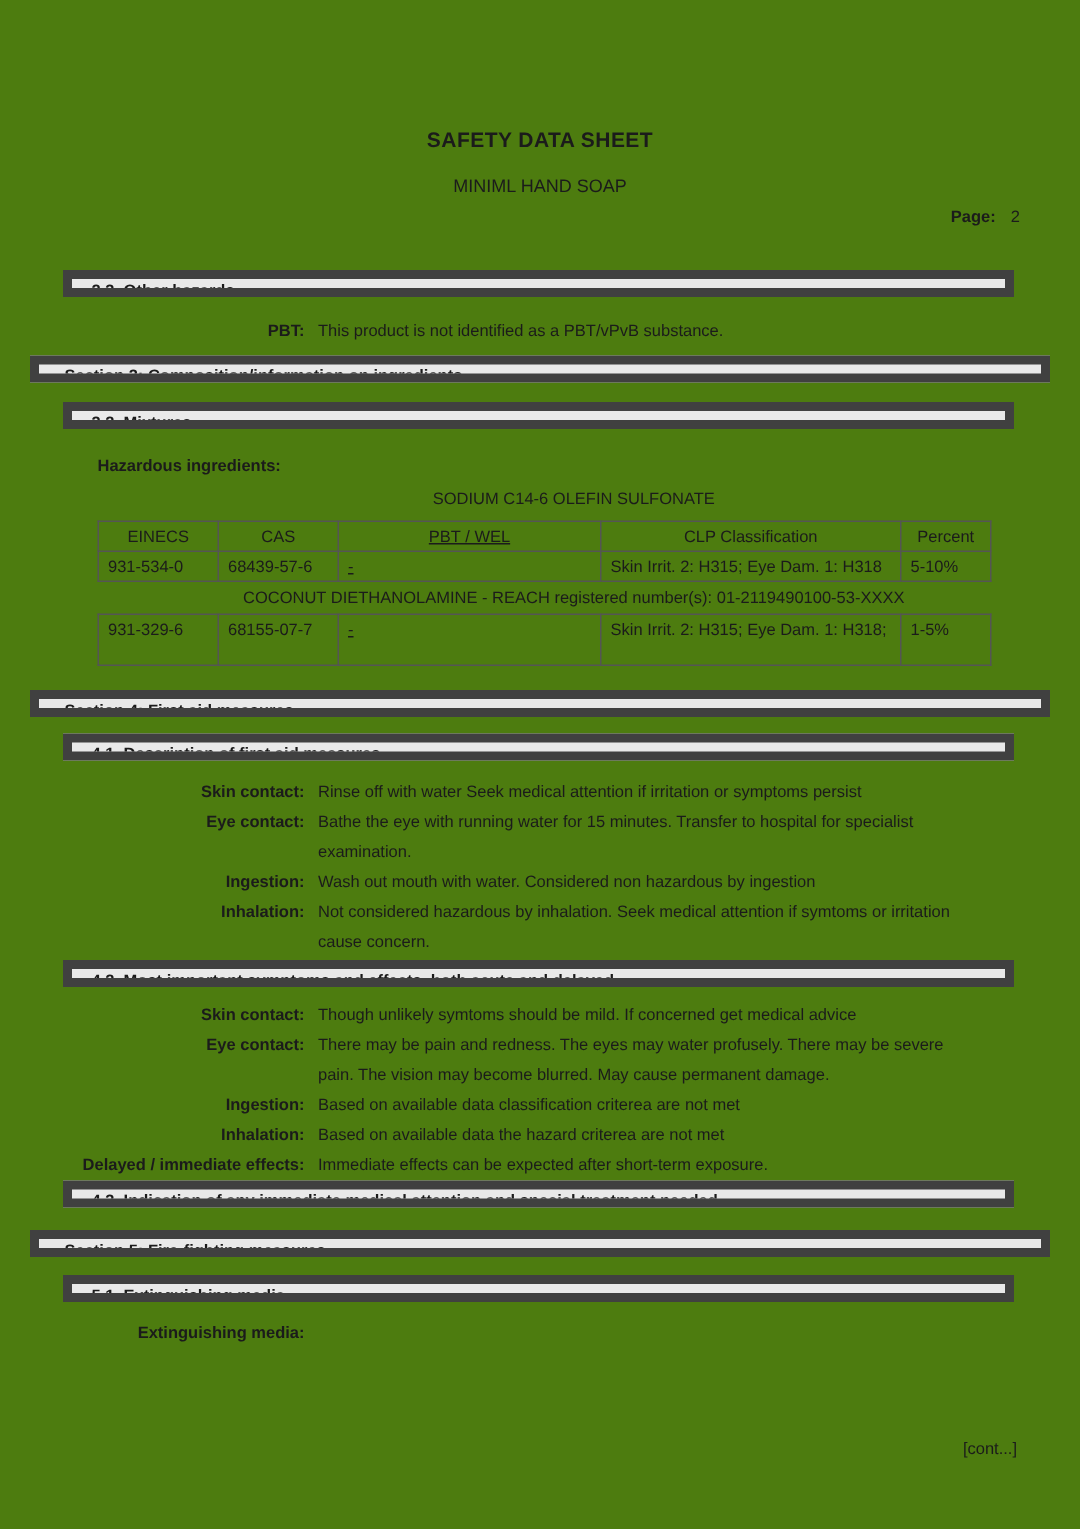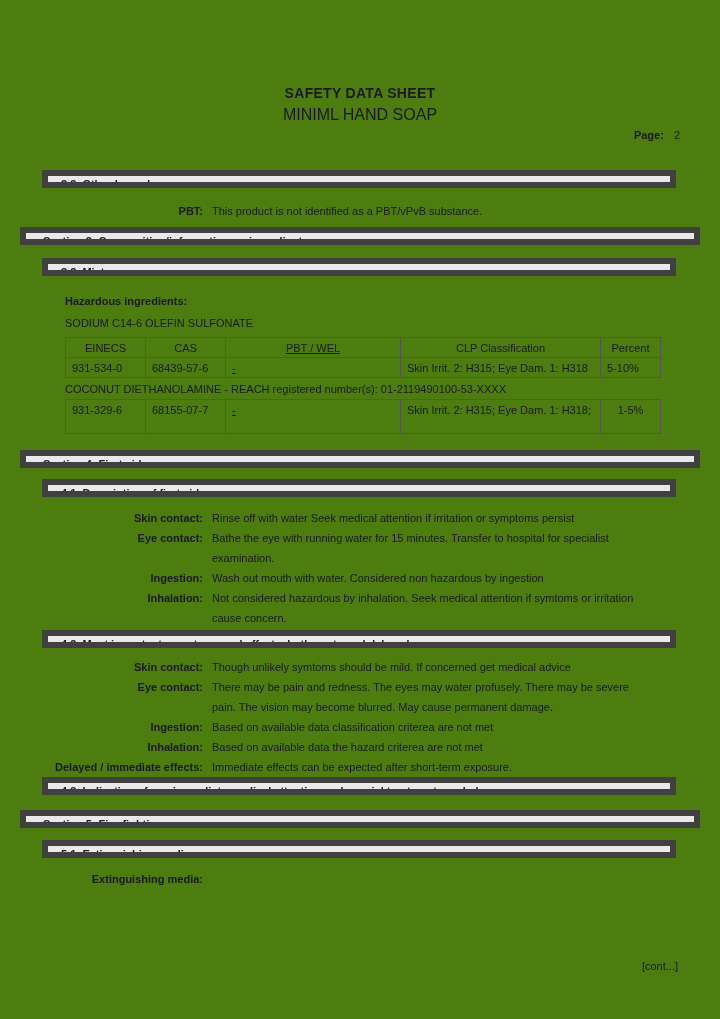--- a/index.html
+++ b/index.html
@@ -17,23 +17,23 @@
     overflow: hidden;
   }
   .doc-title {
     text-align: center;
     font-size: 14px;
     font-weight: bold;
     line-height: 15px;
     letter-spacing: 0.3px;
   }
   .doc-subtitle {
-    margin-top: 7px;
+    margin-top: 17px;
     text-align: center;
-    font-size: 16px;
+    font-size: 12px;
     line-height: 13px;
   }
   .page-line {
     margin-top: 7px;
     text-align: right;
     padding-right: 20px;
     line-height: 14px;
   }
   .page-line .lbl { font-weight: bold; }
   .page-line .num { display: inline-block; margin-left: 10px; }
@@ -50,21 +50,21 @@
     overflow: hidden;
   }
   .bar.section { width: 680px; padding-left: 17px; }
   .bar.sub     { width: 634px; margin-left: 22px; padding-left: 13px; }
 
   .bar23 { margin-top: 28px; }
   .pbt-row { margin-top: 13px; line-height: 14px; }
   .sec3  { margin-top: 6px; }
   .bar32 { margin-top: 13px; }
   .hazard { margin-top: 19px; margin-left: 45px; font-weight: bold; line-height: 13px; }
-  .ingname { margin-left: 45px; line-height: 13px; }
+  .ingname { margin-left: 45px; line-height: 13px; text-align: center; }
   .ingname1 { margin-top: 9px; }
   .ingname2 { margin-top: 5px; }
 
   table.ing {
     margin-left: 45px;
     border-collapse: collapse;
     table-layout: fixed;
     width: 595px;
     font-size: 11px;
     color: #1b1b1b;
@@ -85,21 +85,21 @@
     margin-top: 18px;
   }
   table.ing td { height: 20px; padding: 0 6px; text-align: left; }
   table.t2 td  { height: 34px; vertical-align: top; padding-top: 4px; }
   .c-einecs { width: 80px; }
   .c-cas    { width: 80px; }
   .c-pbt    { width: 175px; text-decoration: underline; }
   .c-clp    { width: 200px; }
   .c-pct    { width: 60px; }
   td.c-pct  { text-align: center; padding: 0 2px; }
-  table.t2 td.c-pct { padding-top: 4px; text-align: center; }
+  table.t2 td.c-pct { padding-top: 4px; }
 
   .sec4  { margin-top: 16px; }
   .bar41 { margin-top: 11px; }
   .rows41 { margin-top: 11px; }
   .bar42 { margin-top: 2px; }
   .rows42 { margin-top: 9px; }
   .bar43 { margin-top: 0; }
   .sec5  { margin-top: 15px; }
   .bar51 { margin-top: 12px; }
   .rows51 { margin-top: 11px; }

